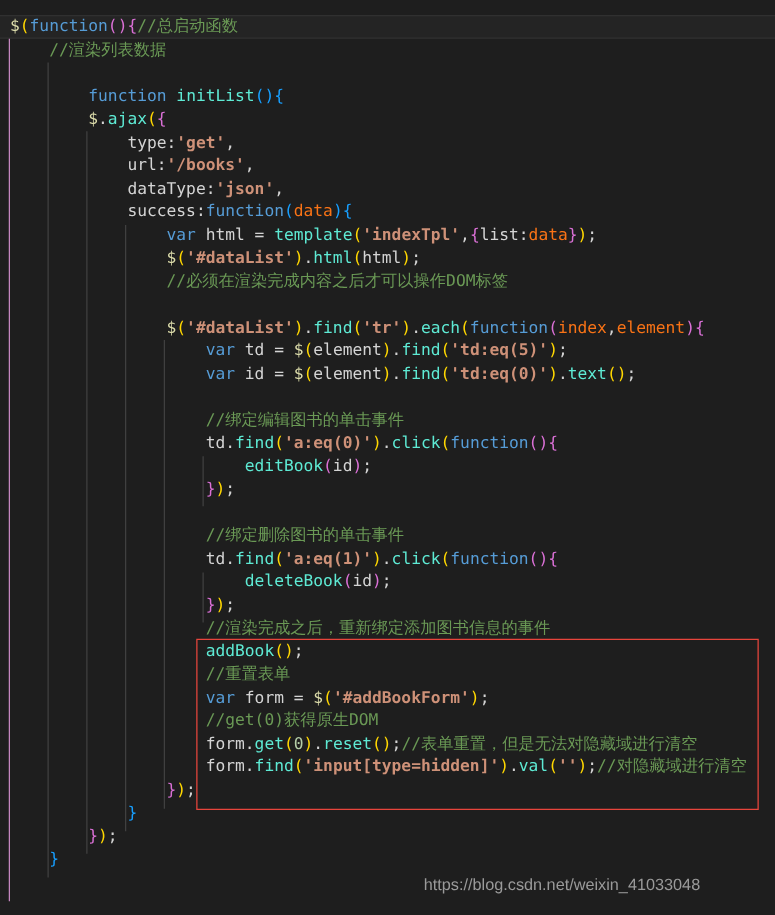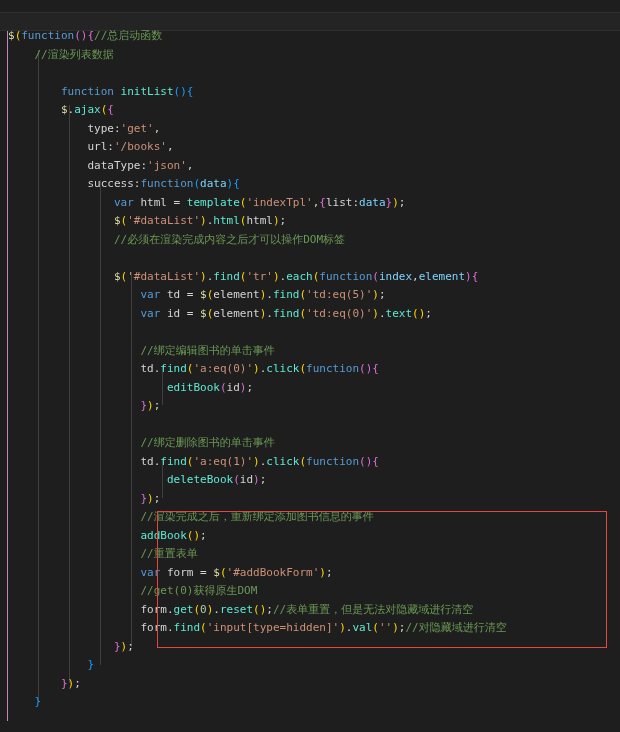--- a/index.html
+++ b/index.html
@@ -18,36 +18,35 @@
     border-top:1px solid #303030;border-bottom:1px solid #303030;
     box-sizing:border-box;
   }
   
   .guide{position:absolute;width:1px;}
   .guide.active{background:#c586c0;}
   .guide.plain{background:#404040;}
 
   .code{
     position:absolute;left:0;top:0;
-    padding:19px 0 0 0;
-    font-size:11px;
+    padding:13px 0 0 0;
+    font-size:13px;
     line-height:18.5px;
     white-space:pre;
     color:#d4d4d4;
     letter-spacing:0px;
-    margin-top:8px;
   }
   .line{height:18.5px;padding-left:8px;}
 
   
   .cmt{color:#6a9955;}
   .kw{color:#569cd6;}
   .fn{color:#5eead4;}
-  .str{color:#ce9178;}
-  .var{color:#7dd3fc;}
+  .str{color:#ce9178;font-weight:bold;}
+  .var{color:#f97316;}
   .plain{color:#d4d4d4;}
   .num{color:#b5cea8;}
   .b1{color:#ffd700;}
   .b2{color:#da70d6;}
   .b3{color:#179fff;}
   .dollar{color:#dcdcaa;}
 
   
   .red-box{
     position:absolute;
@@ -77,14 +76,15 @@
       <div class="guide plain" style="left: 100px; top: 180px; height: 485px;"></div>
       <div class="guide plain" style="left: 131px; top: 272px; height: 375px;"></div>
       <div class="guide plain" style="left: 162px; top: 365px; height: 40px;"></div>
       <div class="guide plain" style="left: 162px; top: 458px; height: 40px;"></div>
     </div>
 
   <div class="code" id="code"><div class="line"><span class="dollar">$</span><span class="b1">(</span><span class="kw">function</span><span class="b2">(</span><span class="b2">)</span><span class="b2">{</span><span class="cmt">//总启动函数</span></div><div class="line"><span class="plain">    </span><span class="cmt">//渲染列表数据</span></div><div class="line">&nbsp;</div><div class="line"><span class="plain">        </span><span class="kw">function</span><span class="plain"> </span><span class="fn">initList</span><span class="b3">(</span><span class="b3">)</span><span class="b3">{</span></div><div class="line"><span class="plain">        </span><span class="dollar">$</span><span class="plain">.</span><span class="fn">ajax</span><span class="b1">(</span><span class="b2">{</span></div><div class="line"><span class="plain">            </span><span class="plain">type</span><span class="plain">:</span><span class="str">'get'</span><span class="plain">,</span></div><div class="line"><span class="plain">            </span><span class="plain">url</span><span class="plain">:</span><span class="str">'/books'</span><span class="plain">,</span></div><div class="line"><span class="plain">            </span><span class="plain">dataType</span><span class="plain">:</span><span class="str">'json'</span><span class="plain">,</span></div><div class="line"><span class="plain">            </span><span class="plain">success</span><span class="plain">:</span><span class="kw">function</span><span class="b3">(</span><span class="var">data</span><span class="b3">)</span><span class="b3">{</span></div><div class="line"><span class="plain">                </span><span class="kw">var</span><span class="plain"> html </span><span class="plain">=</span><span class="plain"> </span><span class="fn">template</span><span class="b1">(</span><span class="str">'indexTpl'</span><span class="plain">,</span><span class="b2">{</span><span class="plain">list</span><span class="plain">:</span><span class="var">data</span><span class="b2">}</span><span class="b1">)</span><span class="plain">;</span></div><div class="line"><span class="plain">                </span><span class="dollar">$</span><span class="b1">(</span><span class="str">'#dataList'</span><span class="b1">)</span><span class="plain">.</span><span class="fn">html</span><span class="b1">(</span><span class="plain">html</span><span class="b1">)</span><span class="plain">;</span></div><div class="line"><span class="plain">                </span><span class="cmt">//必须在渲染完成内容之后才可以操作DOM标签</span></div><div class="line">&nbsp;</div><div class="line"><span class="plain">                </span><span class="dollar">$</span><span class="b1">(</span><span class="str">'#dataList'</span><span class="b1">)</span><span class="plain">.</span><span class="fn">find</span><span class="b1">(</span><span class="str">'tr'</span><span class="b1">)</span><span class="plain">.</span><span class="fn">each</span><span class="b1">(</span><span class="kw">function</span><span class="b2">(</span><span class="var">index</span><span class="plain">,</span><span class="var">element</span><span class="b2">)</span><span class="b2">{</span></div><div class="line"><span class="plain">                    </span><span class="kw">var</span><span class="plain"> td </span><span class="plain">=</span><span class="plain"> </span><span class="dollar">$</span><span class="b1">(</span><span class="plain">element</span><span class="b1">)</span><span class="plain">.</span><span class="fn">find</span><span class="b1">(</span><span class="str">'td:eq(5)'</span><span class="b1">)</span><span class="plain">;</span></div><div class="line"><span class="plain">                    </span><span class="kw">var</span><span class="plain"> id </span><span class="plain">=</span><span class="plain"> </span><span class="dollar">$</span><span class="b1">(</span><span class="plain">element</span><span class="b1">)</span><span class="plain">.</span><span class="fn">find</span><span class="b1">(</span><span class="str">'td:eq(0)'</span><span class="b1">)</span><span class="plain">.</span><span class="fn">text</span><span class="b1">(</span><span class="b1">)</span><span class="plain">;</span></div><div class="line">&nbsp;</div><div class="line"><span class="plain">                    </span><span class="cmt">//绑定编辑图书的单击事件</span></div><div class="line"><span class="plain">                    </span><span class="plain">td</span><span class="plain">.</span><span class="fn">find</span><span class="b1">(</span><span class="str">'a:eq(0)'</span><span class="b1">)</span><span class="plain">.</span><span class="fn">click</span><span class="b1">(</span><span class="kw">function</span><span class="b2">(</span><span class="b2">)</span><span class="b2">{</span></div><div class="line"><span class="plain">                        </span><span class="fn">editBook</span><span class="b2">(</span><span class="plain">id</span><span class="b2">)</span><span class="plain">;</span></div><div class="line"><span class="plain">                    </span><span class="b2">}</span><span class="b1">)</span><span class="plain">;</span></div><div class="line">&nbsp;</div><div class="line"><span class="plain">                    </span><span class="cmt">//绑定删除图书的单击事件</span></div><div class="line"><span class="plain">                    </span><span class="plain">td</span><span class="plain">.</span><span class="fn">find</span><span class="b1">(</span><span class="str">'a:eq(1)'</span><span class="b1">)</span><span class="plain">.</span><span class="fn">click</span><span class="b1">(</span><span class="kw">function</span><span class="b2">(</span><span class="b2">)</span><span class="b2">{</span></div><div class="line"><span class="plain">                        </span><span class="fn">deleteBook</span><span class="b2">(</span><span class="plain">id</span><span class="b2">)</span><span class="plain">;</span></div><div class="line"><span class="plain">                    </span><span class="b2">}</span><span class="b1">)</span><span class="plain">;</span></div><div class="line"><span class="plain">                    </span><span class="cmt">//渲染完成之后，重新绑定添加图书信息的事件</span></div><div class="line"><span class="plain">                    </span><span class="fn">addBook</span><span class="b1">(</span><span class="b1">)</span><span class="plain">;</span></div><div class="line"><span class="plain">                    </span><span class="cmt">//重置表单</span></div><div class="line"><span class="plain">                    </span><span class="kw">var</span><span class="plain"> form </span><span class="plain">=</span><span class="plain"> </span><span class="dollar">$</span><span class="b1">(</span><span class="str">'#addBookForm'</span><span class="b1">)</span><span class="plain">;</span></div><div class="line"><span class="plain">                    </span><span class="cmt">//get(0)获得原生DOM</span></div><div class="line"><span class="plain">                    </span><span class="plain">form</span><span class="plain">.</span><span class="fn">get</span><span class="b1">(</span><span class="num">0</span><span class="b1">)</span><span class="plain">.</span><span class="fn">reset</span><span class="b1">(</span><span class="b1">)</span><span class="plain">;</span><span class="cmt">//表单重置，但是无法对隐藏域进行清空</span></div><div class="line"><span class="plain">                    </span><span class="plain">form</span><span class="plain">.</span><span class="fn">find</span><span class="b1">(</span><span class="str">'input[type=hidden]'</span><span class="b1">)</span><span class="plain">.</span><span class="fn">val</span><span class="b1">(</span><span class="str">''</span><span class="b1">)</span><span class="plain">;</span><span class="cmt">//对隐藏域进行清空</span></div><div class="line"><span class="plain">                </span><span class="b2">}</span><span class="b1">)</span><span class="plain">;</span></div><div class="line"><span class="plain">            </span><span class="b3">}</span></div><div class="line"><span class="plain">        </span><span class="b2">}</span><span class="b1">)</span><span class="plain">;</span></div><div class="line"><span class="plain">    </span><span class="b3">}</span></div><div class="line">&nbsp;</div></div>
 
   <div class="red-box" id="red-box" style="left: 157px; top: 511px; width: 450px; height: 137px; border-color: rgb(232, 69, 60);"></div>
 
+  <div class="watermark" id="watermark" style="left: 339px; top: 700px;">https://blog.csdn.net/weixin_41033048</div>
 
 </div>
 
 </body></html>

